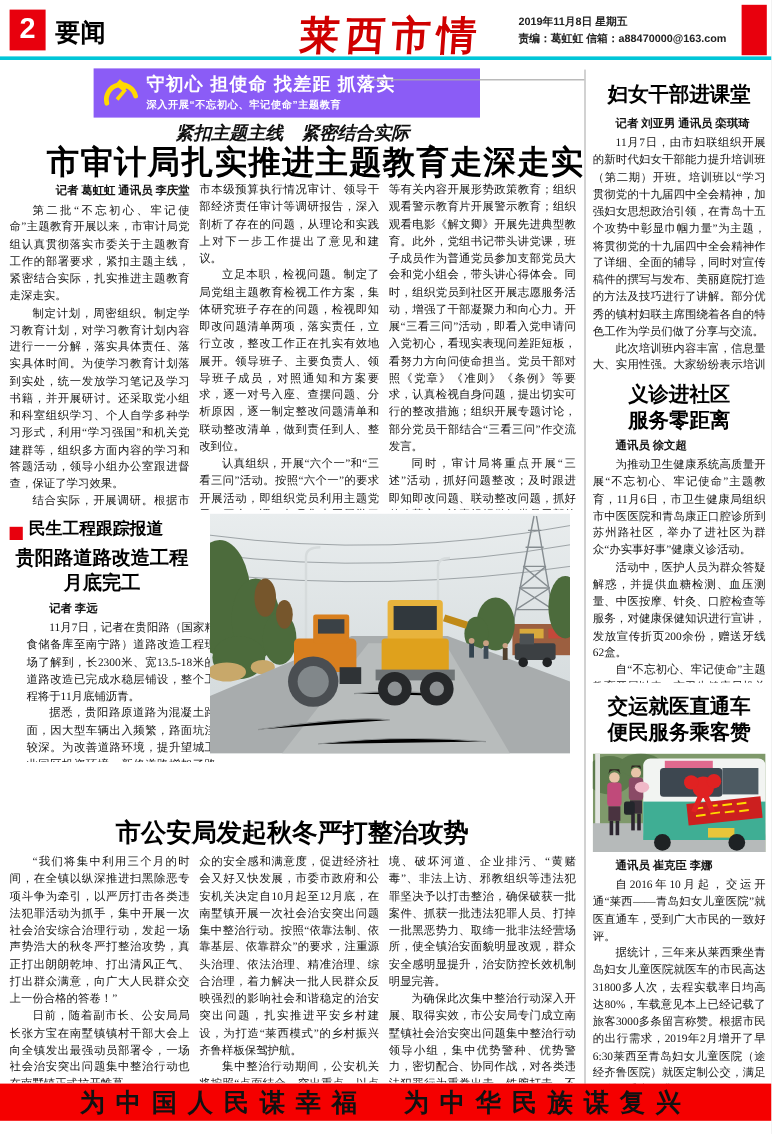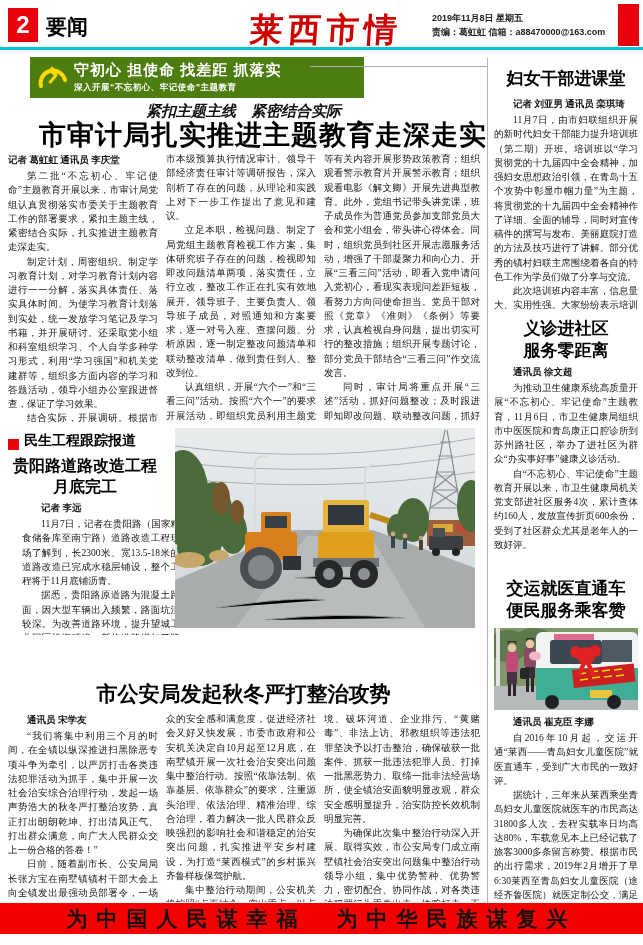--- a/index.html
+++ b/index.html
@@ -9,36 +9,36 @@
   
   .pgnum{background:#e8000d;color:#fff;font:bold 24px "Liberation Sans",sans-serif;
          width:30px;height:34px;display:flex;align-items:center;justify-content:center;}
   .section-label{font:bold 21px "Liberation Sans",sans-serif;color:#000;}
   .masthead{color:#cf0000;font-weight:900;font-size:33px;letter-spacing:5px;
             font-family:"Liberation Serif",serif;transform:skewX(-4deg);}
   .dateblock{font:bold 9px "Liberation Sans",sans-serif;color:#222;line-height:1.55;}
   .redblock{background:#e8000d;}
   .cyanline{background:#00c6d8;height:3px;}
   
-  .slogan{background:#4d7c0f;color:#fff;padding:4px 22px 4px 44px;}
+  .slogan{background:#8b5cf6;color:#fff;padding:4px 10px 4px 44px;margin-left:48px;}
   .slogan .l1{font:bold 15px "Liberation Sans",sans-serif;letter-spacing:1px;}
   .slogan .l2{font:bold 8.5px "Liberation Sans",sans-serif;letter-spacing:.5px;margin-top:2px;}
   .grayline{background:#aaa;height:1px;}
   .vline{background:#b5b5b5;width:1px;}
   
   .h-kicker{font:bold 15px "Liberation Sans",sans-serif;text-align:center;color:#111;}
   .h-lead{font-weight:900;font-size:27px;text-align:right;letter-spacing:1px;color:#000;}
   .h-police{font-weight:900;font-size:21px;text-align:center;color:#000;}
   .h-side{font-weight:900;font-size:17px;text-align:center;line-height:1.3;color:#000;}
   .h-min{font-weight:900;font-size:16px;text-align:center;line-height:1.3;color:#000;}
   
   .coltext p{margin:0;font-size:9.5px;line-height:1.5;text-align:justify;text-indent:2em;}
   .coltext.cont p:first-child{text-indent:0;}
   .byline{font-weight:bold;font-size:9.5px;line-height:1.8;text-indent:2em;margin:0;}
-  .byline.center{text-align:left;text-indent:0;}
+  .byline.center{text-align:right;text-indent:0;}
   .col{overflow:hidden;}
   
   .sechead{display:flex;align-items:flex-end;gap:5px;}
   .sechead .sq{width:11px;height:11px;background:#e8000d;}
   .sechead .txt{font:bold 14px "Liberation Sans",sans-serif;color:#000;}
   
   .footer-banner{background:#f50000;display:flex;align-items:center;justify-content:center;}
   .footer-banner span{color:#111;font-weight:900;font-size:21px;letter-spacing:9px;}
   .photo{display:block;}
 </style>
@@ -193,21 +193,20 @@
         <circle cx="246" cy="110" r="2.2" fill="#c9a183"></circle>
       <rect x="254" y="108" width="34" height="14" rx="2" fill="#3c4043"></rect>
       <rect x="258" y="100" width="12" height="9" fill="#4c5154"></rect>
       <circle cx="261" cy="124" r="4" fill="#202224"></circle>
         <circle cx="281" cy="124" r="4" fill="#202224"></circle>
     </g>
   </svg>
 
   <div class="abs h-police" style="left:0;top:680px;width:487px;">市公安局发起秋冬严打整治攻势</div>
   <div class="abs col" style="left:8px;top:712px;width:150px;height:190px;">
-    <p class="byline">通讯员 宋学友</p>
     <div class="coltext">
         <p>“我们将集中利用三个月的时间，在全镇以纵深推进扫黑除恶专项斗争为牵引，以严厉打击各类违法犯罪活动为抓手，集中开展一次社会治安综合治理行动，发起一场声势浩大的秋冬严打整治攻势，真正打出朗朗乾坤、打出清风正气、打出群众满意，向广大人民群众交上一份合格的答卷！”</p>
         <p>日前，随着副市长、公安局局长张方宝在南墅镇镇村干部大会上向全镇发出最强动员部署令，一场社会治安突出问题集中整治行动也在南墅镇正式拉开帷幕。</p>
       </div>
   </div>
   <div class="abs col" style="left:166px;top:712px;width:150px;height:190px;">
     <div class="coltext cont">
         <p>众的安全感和满意度，促进经济社会又好又快发展，市委市政府和公安机关决定自10月起至12月底，在南墅镇开展一次社会治安突出问题集中整治行动。按照“依靠法制、依靠基层、依靠群众”的要求，注重源头治理、依法治理、精准治理、综合治理，着力解决一批人民群众反映强烈的影响社会和谐稳定的治安突出问题，扎实推进平安乡村建设，为打造“莱西模式”的乡村振兴齐鲁样板保驾护航。</p>
         <p>集中整治行动期间，公安机关将按照“点面结合、突出重点、以点带面、全面整治”的原则，充分调动、激发社会各界参与“平安南墅”建设的积极性、主动性，重点对黑恶霸痞、乱采滥挖、非法占用土地、非法采矿、污染环</p>
       </div>
@@ -229,20 +228,21 @@
   </div>
 
   <div class="abs h-side" style="left:494px;top:318px;width:144px;">
     <div>义诊进社区</div>
     <div>服务零距离</div>
   </div>
   <div class="abs col" style="left:494px;top:364px;width:144px;height:205px;">
     <p class="byline">通讯员 徐文超</p>
     <div class="coltext">
         <p>为推动卫生健康系统高质量开展“不忘初心、牢记使命”主题教育，11月6日，市卫生健康局组织市中医医院和青岛康正口腔诊所到苏州路社区，举办了进社区为群众“办实事好事”健康义诊活动。</p>
+        <p>活动中，医护人员为群众答疑解惑，并提供血糖检测、血压测量、中医按摩、针灸、口腔检查等服务，对健康保健知识进行宣讲，发放宣传折页200余份，赠送牙线62盒。</p>
         <p>自“不忘初心、牢记使命”主题教育开展以来，市卫生健康局机关党支部进社区服务4次，累计查体约160人，发放宣传折页600余份，受到了社区群众尤其是老年人的一致好评。</p>
       </div>
   </div>
 
   <div class="abs h-side" style="left:494px;top:578px;width:144px;">
     <div>交运就医直通车</div>
     <div>便民服务乘客赞</div>
   </div>
 
   <svg class="abs photo" style="left:494px;top:628px;" width="144" height="82" viewBox="0 0 144 82">

